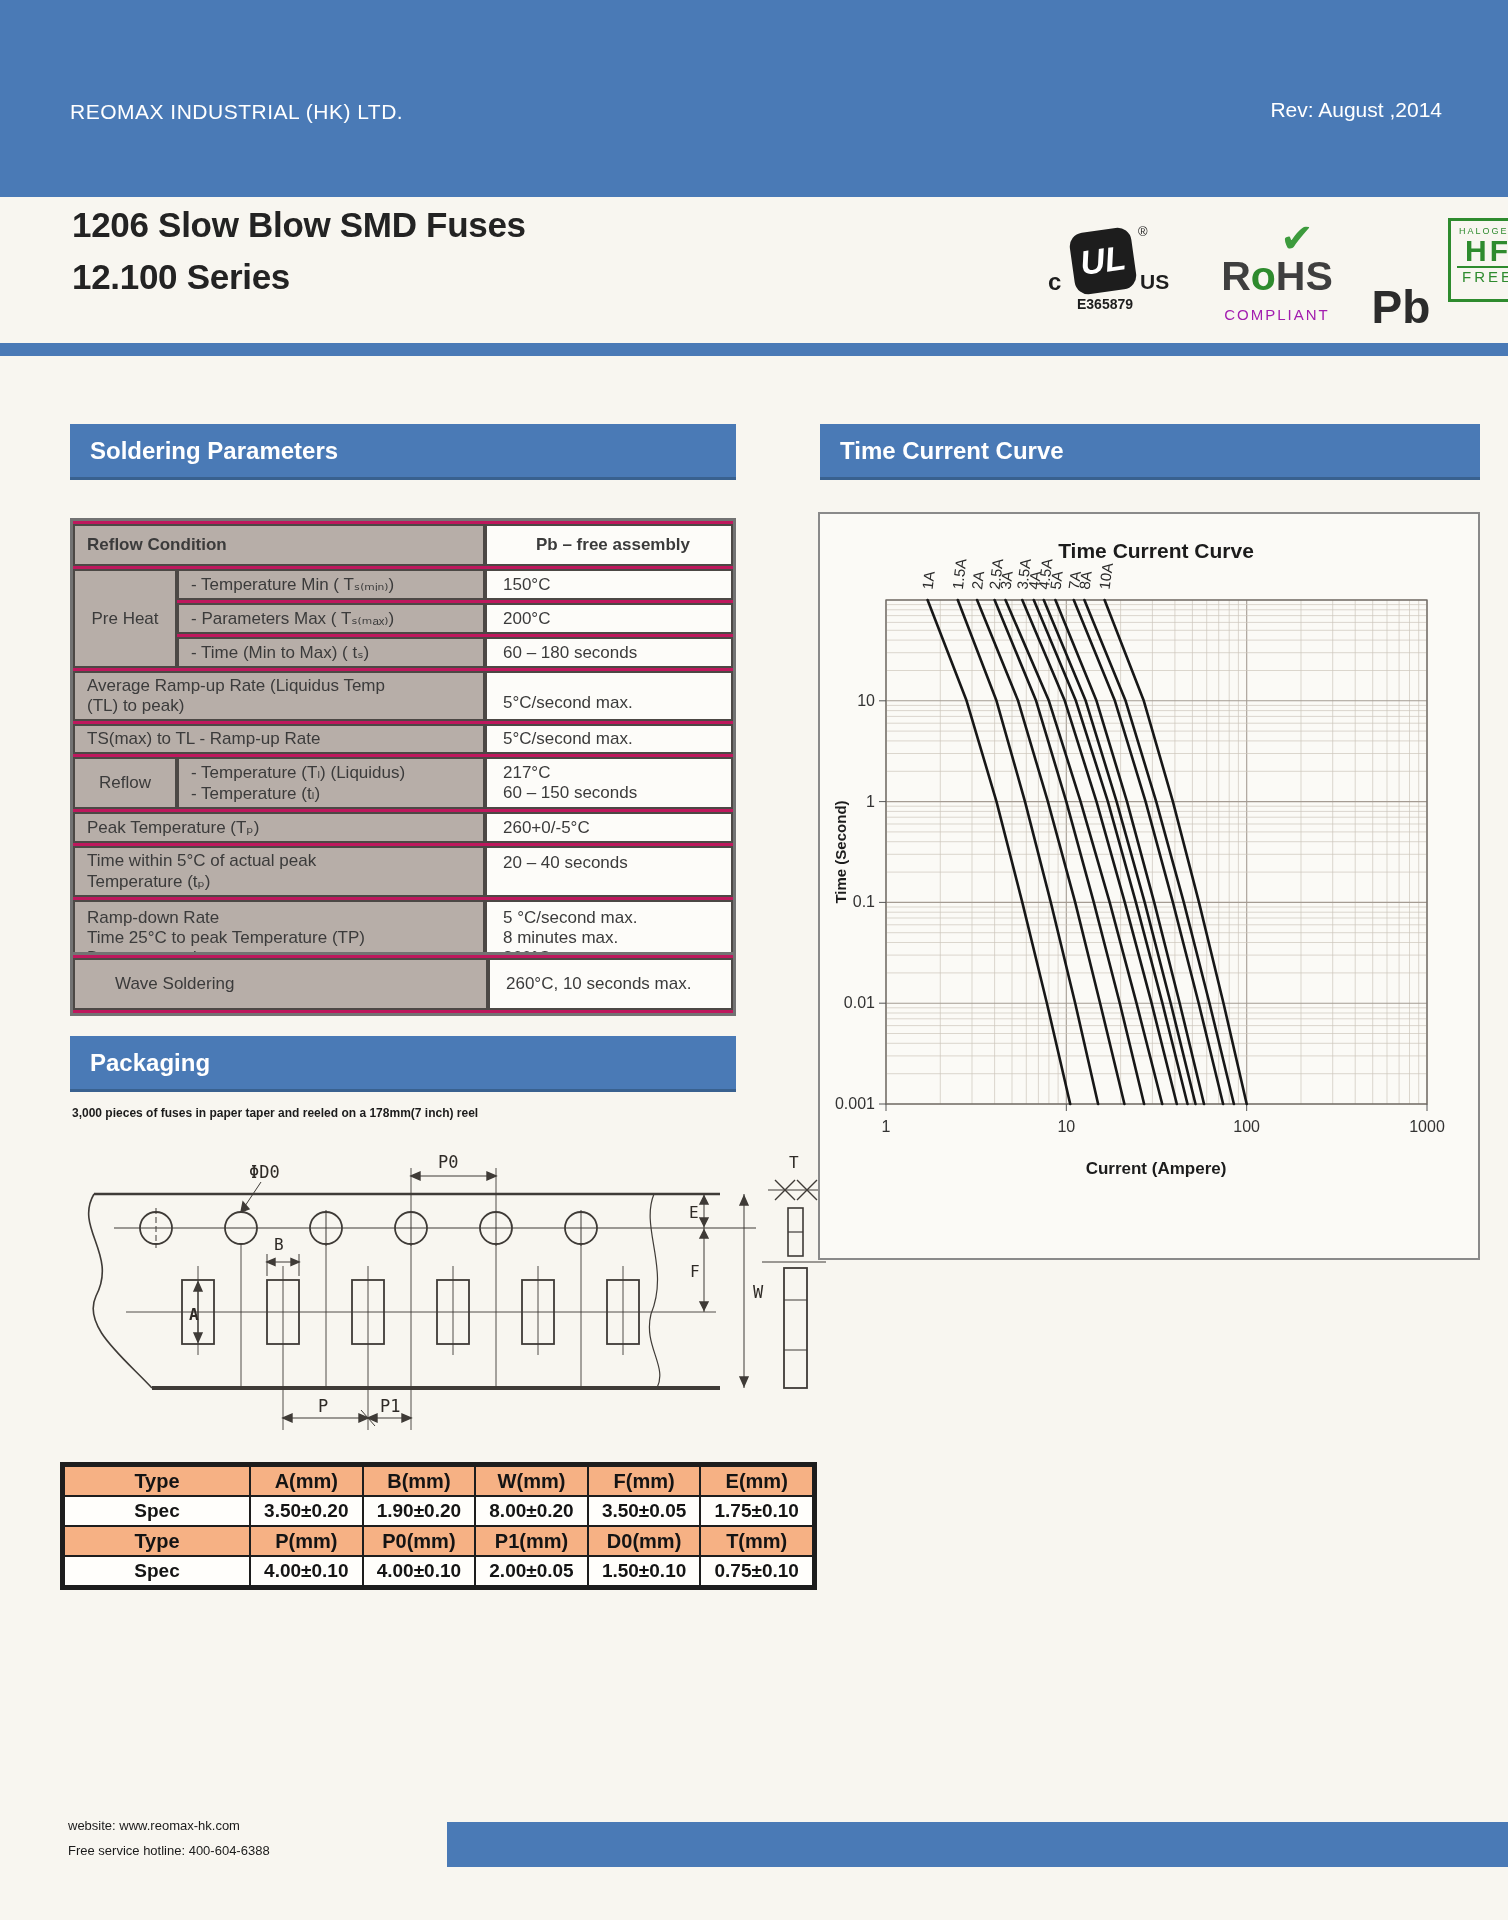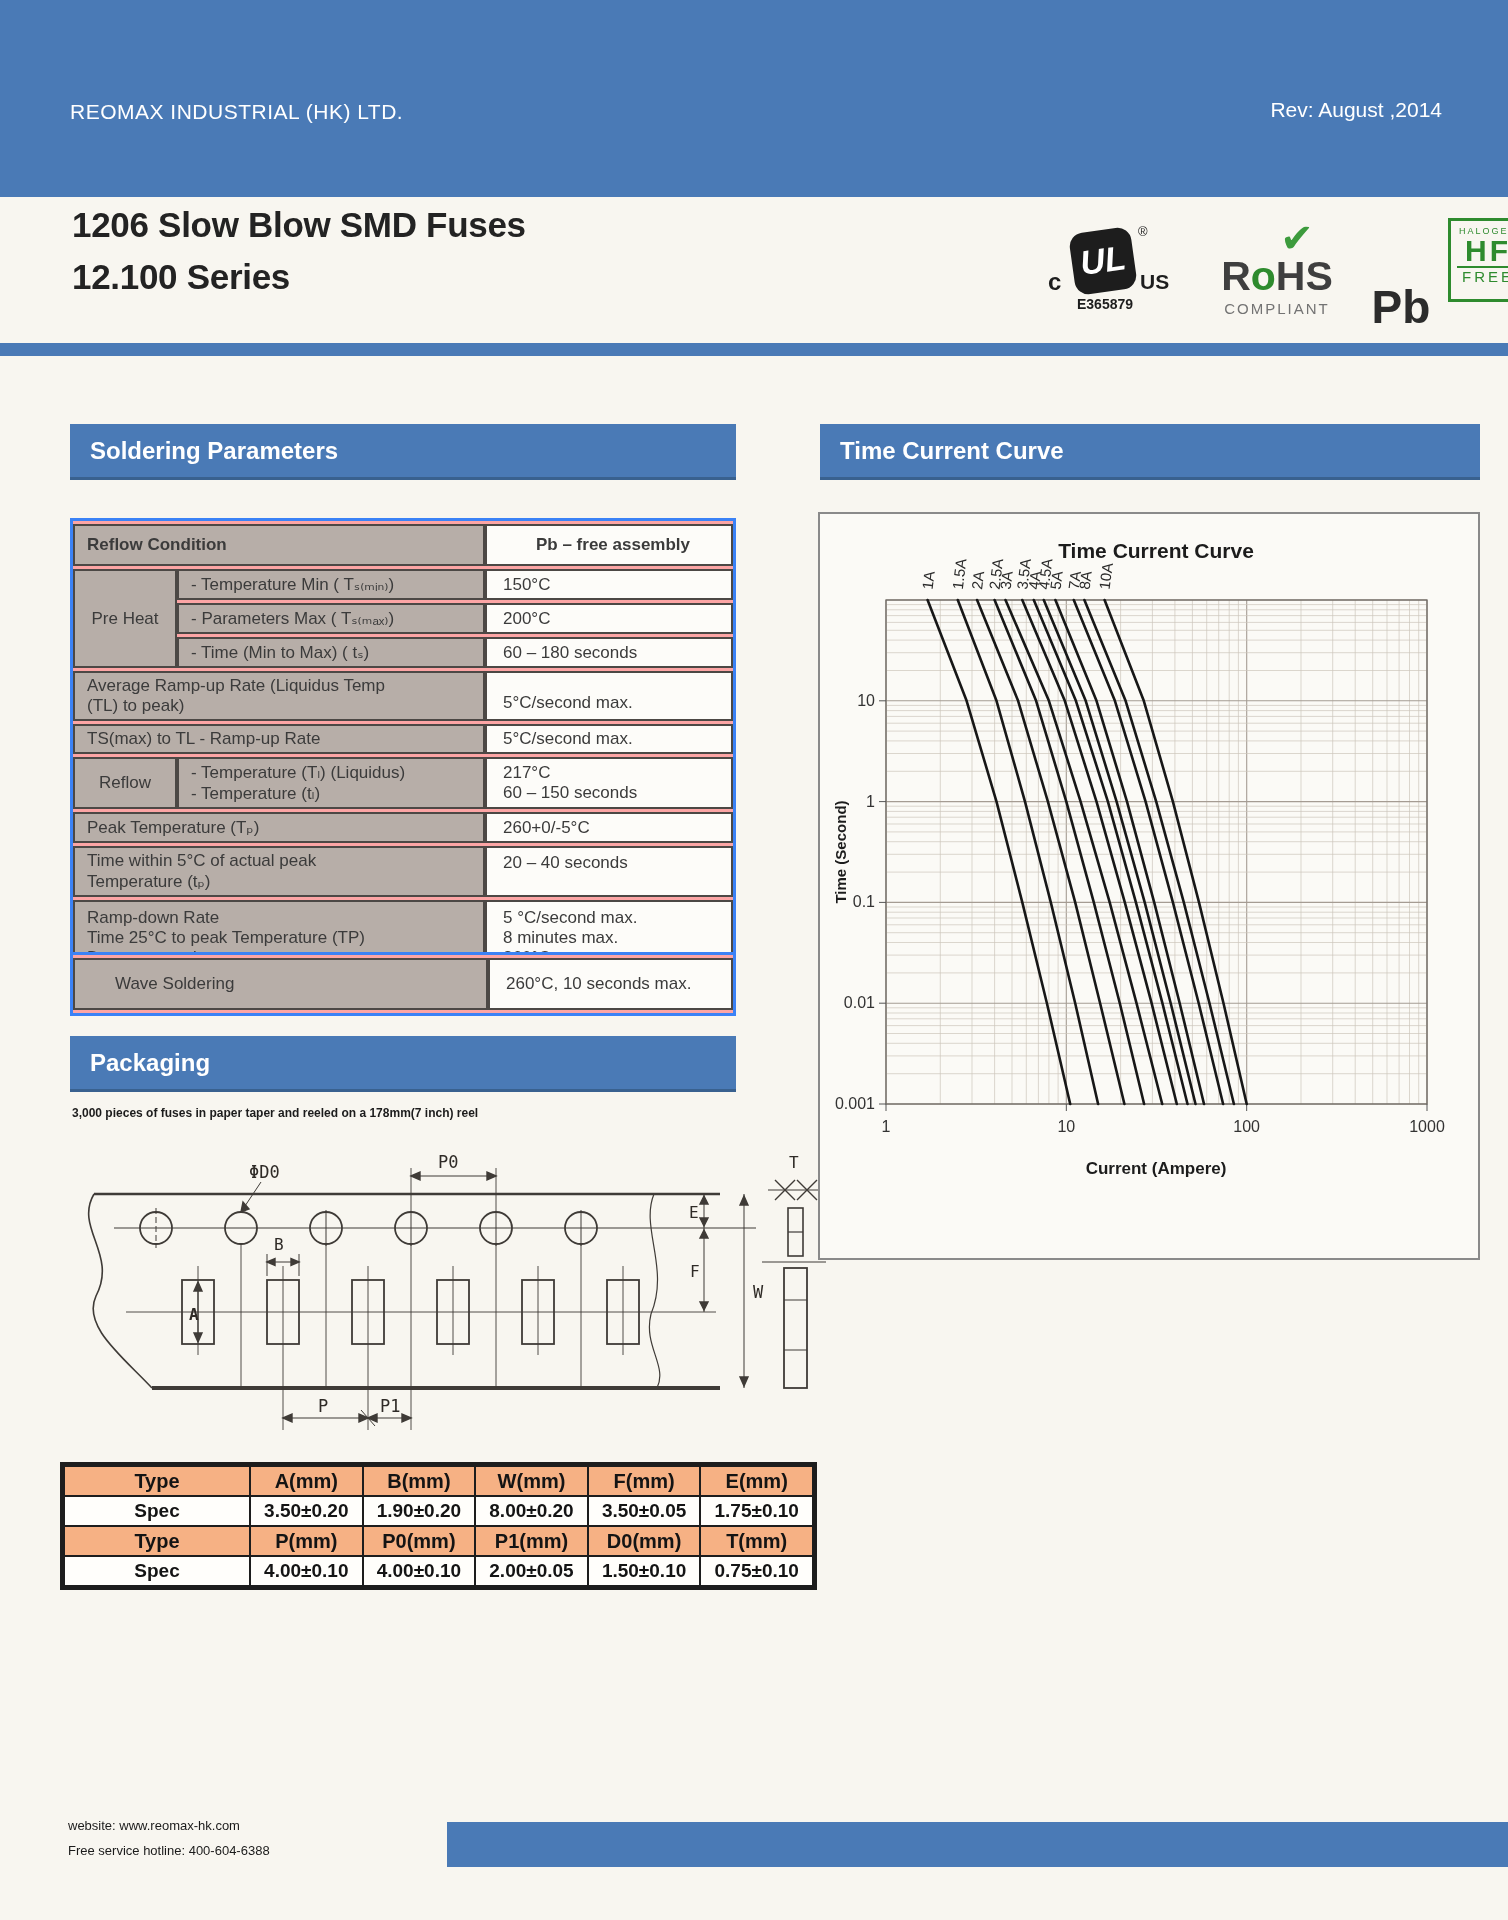--- a/index.html
+++ b/index.html
@@ -20,39 +20,39 @@
   .ul-wrap { position:absolute; left:0px; top:30px; width:150px; text-align:center; }
   .ul-blob { position:absolute; left:32px; top:0px; width:62px; height:62px; background:#1d1d1d; border-radius:14px; transform:rotate(-8deg); color:#fff; font-weight:bold; font-style:italic; font-size:34px; line-height:60px; text-align:center; }
   .ul-c { position:absolute; left:8px; top:38px; font-weight:bold; font-size:24px; color:#1d1d1d; }
   .ul-us { position:absolute; left:100px; top:40px; font-weight:bold; font-size:21px; color:#1d1d1d; }
   .ul-r { position:absolute; left:98px; top:-6px; font-size:13px; color:#1d1d1d; }
   .ul-num { position:absolute; left:0px; top:66px; width:130px; font-weight:bold; font-size:14px; color:#1d1d1d; }
   .rohs-wrap { position:absolute; left:162px; top:22px; width:150px; text-align:center; }
   .rohs-check { color:#3d9b3d; font-size:40px; font-weight:bold; line-height:32px; margin-left:40px; }
   .rohs-text { font-size:41px; font-weight:600; color:#3f3f3f; letter-spacing:0px; line-height:44px; }
   .rohs-o { color:#2e8b2e; }
-  .rohs-sub { font-size:15px; color:#737373; letter-spacing:2px; margin-top:2px;text-align:center; }
+  .rohs-sub { font-size:15px; color:#a21caf; letter-spacing:2px; margin-top:8px;text-align:center; }
   .pb-wrap { position:absolute; left:322px; top:42px; width:78px; text-align:center; }
   .pb-main { font-size:46px; font-weight:600; color:#2c2c2c; line-height:44px;margin-top:43px; }
   .pb-sub { font-size:13px; color:#2e8b2e; margin-top:12px; }
   .hf-box { position:absolute; left:408px; top:18px; width:80px; height:84px; border:3px solid #2e8b2e; color:#2e8b2e; text-align:center; padding-top:5px; }
   .hf-top { font-size:9px; letter-spacing:2px; }
   .hf-main { font-size:30px; font-weight:bold; letter-spacing:3px; line-height:30px; }
   .hf-bottom { font-size:15px; letter-spacing:3px; border-top:2px solid #2e8b2e; margin:0 6px; }
 
   .divider { position:absolute; left:0; top:343px; width:1508px; height:13px; background:#4a7ab6; }
 
   
   .sec-bar { position:absolute; height:56px; background:#4a7ab6; border-bottom:3px solid #39618f; color:#fff; font-size:24px; font-weight:bold; line-height:53px; padding-left:20px; }
   .sec-soldering { left:70px; top:424px; width:666px; }
   .sec-tcc { left:820px; top:424px; width:660px; }
   .sec-packaging { left:70px; top:1036px; width:666px; }
 
   
-  .tbl-wrap { position:absolute; border:3px solid #3b82f6; background:#fca5a5; }
+  .tbl-wrap { position:absolute; border:3px solid #737373; background:#be185d; }
   .reflow-pos { left:70px; top:518px; width:666px; }
   .wave-pos { left:70px; top:952px; width:666px; }
   table.spec { border-collapse:separate; border-spacing:0 3px; width:100%; }
   table.spec td { border:2px solid #4c4845; font-size:17px; color:#3b3b3b; vertical-align:middle; }
   td.glabel { background:#b7aea8; padding:3px 8px 3px 12px; }
   td.gcenter { background:#b7aea8; text-align:center; padding:3px 6px; }
   td.val { background:#fdfcf9; padding:3px 8px 3px 16px; color:#3d3d3d; }
   .pre { white-space:pre-line; }
   .bold { font-weight:bold; color:#2b2b2b; }
 

